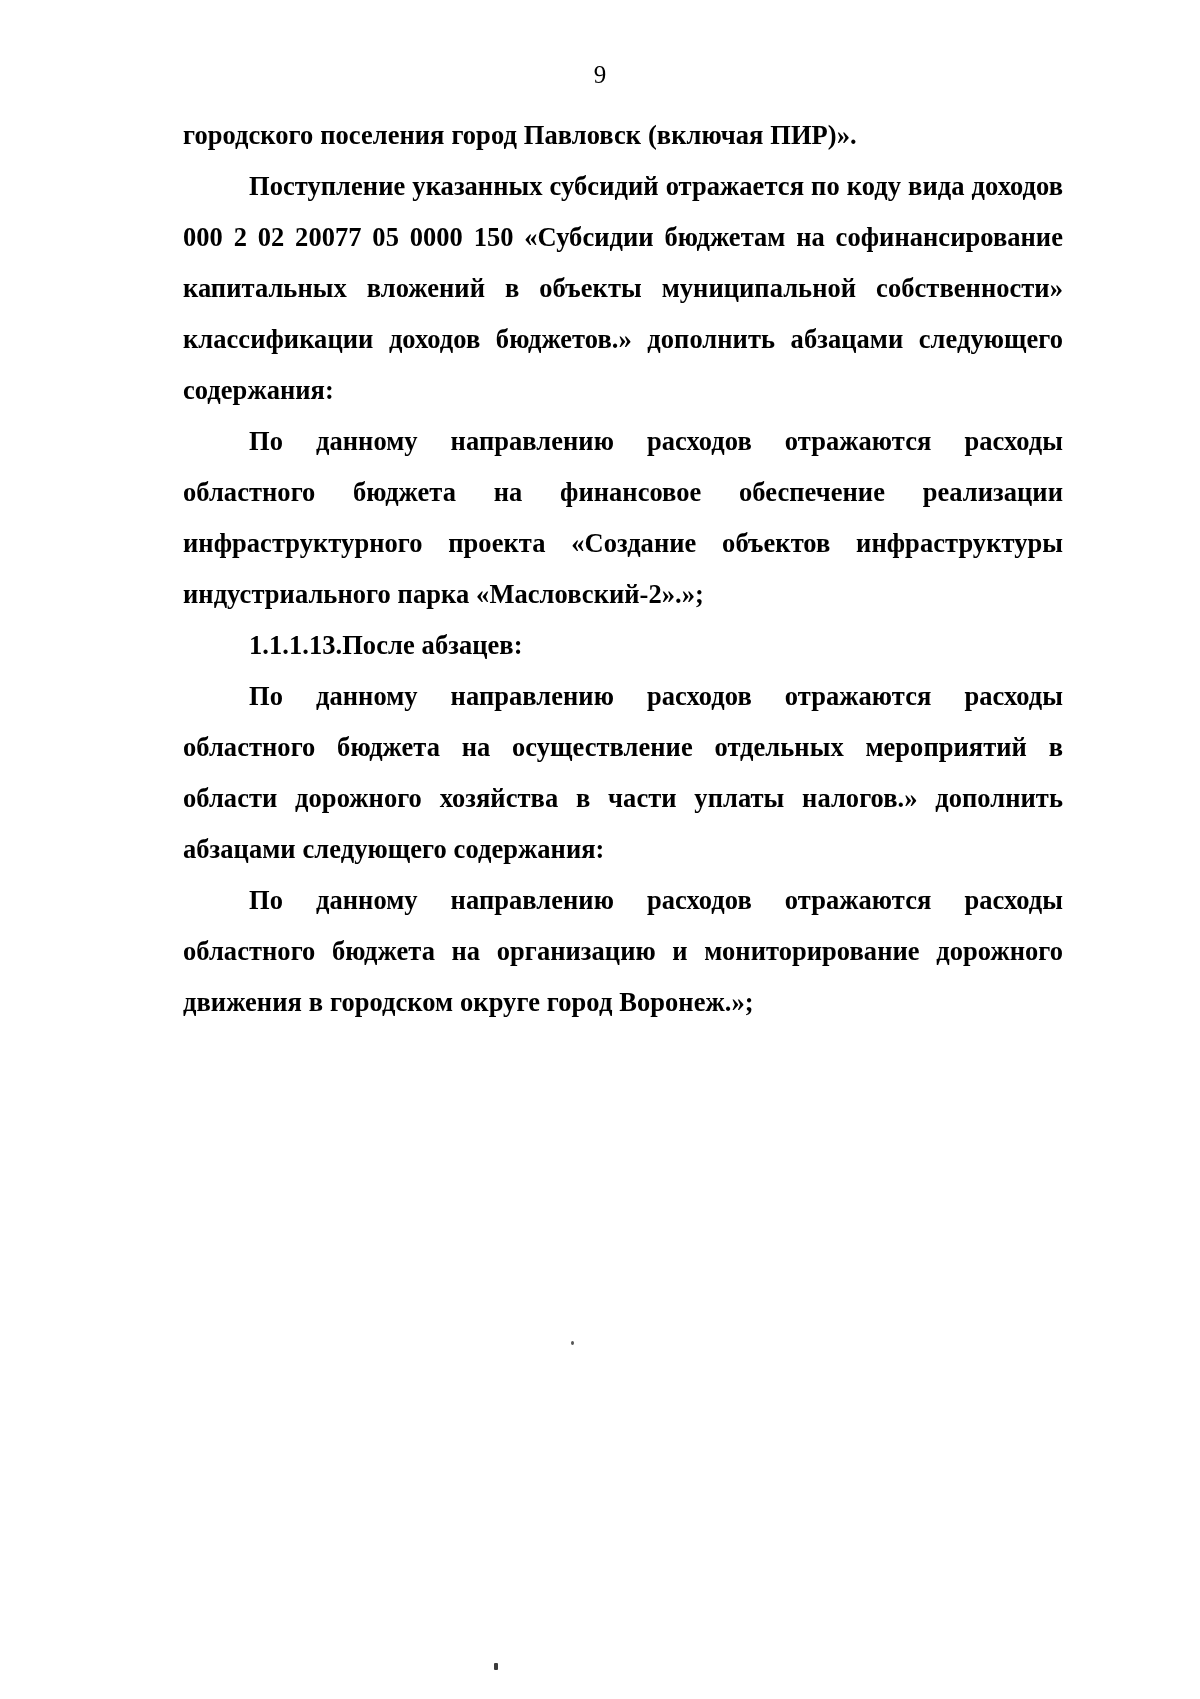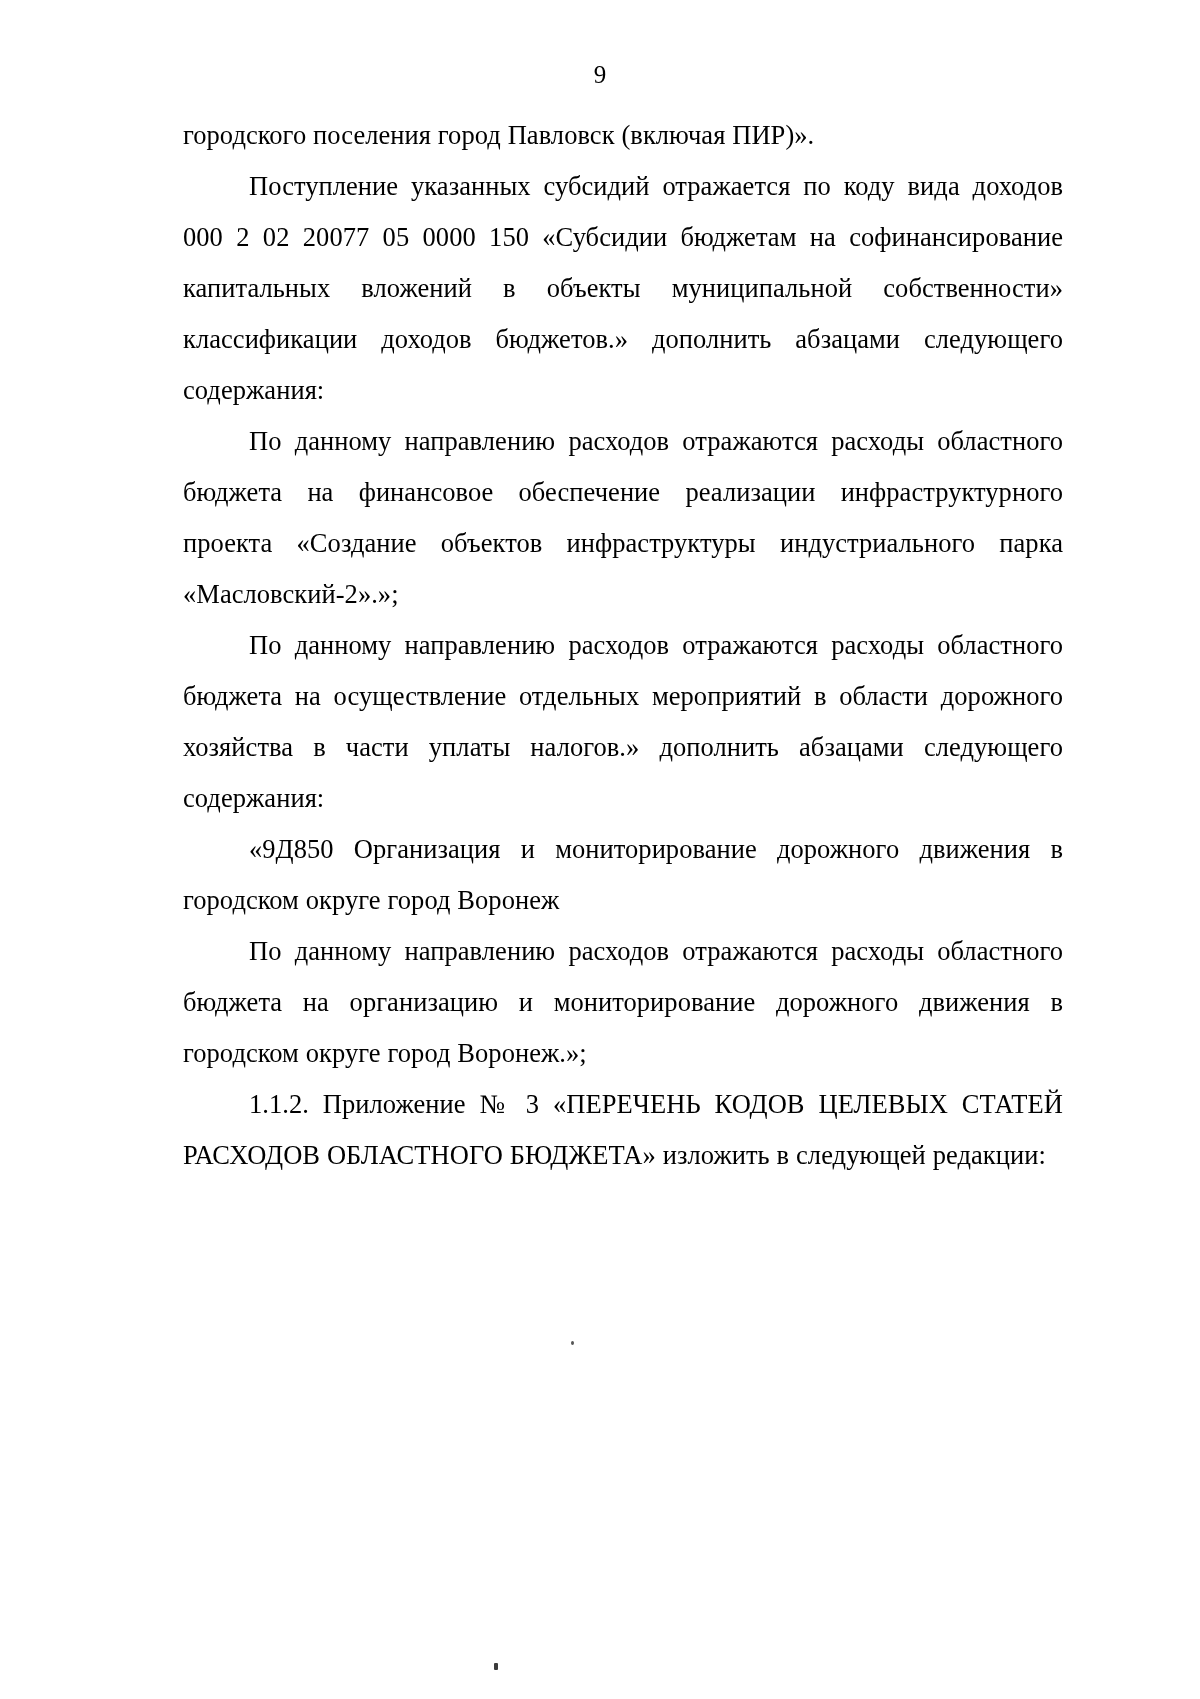--- a/index.html
+++ b/index.html
@@ -29,20 +29,21 @@
     text-align: center;
     font-size: 25px;
     line-height: 1;
     letter-spacing: 0.2px;
   }
   .body-block {
     position: absolute;
     left: 183px;
     top: 110px;
     width: 880px;
+    font-weight: bold;
   }
   p.para {
     margin: 0;
     font-size: 26.5px;
     line-height: 51px;
     text-align: justify;
     text-justify: inter-word;
     letter-spacing: 0.05px;
     word-spacing: 0.2px;
     -webkit-hyphens: none;
@@ -92,28 +93,27 @@
 
   <div class="body-block">
 
     <p class="para noindent nostretch">городского поселения город Павловск (включая ПИР)».</p>
 
     <p class="para indent nostretch">Поступление указанных субсидий отражается по коду вида доходов 000 2 02 20077 05 0000 150 «Субсидии бюджетам на софинансирование капитальных вложений в объекты муниципальной собственности» классификации доходов бюджетов.» дополнить абзацами следующего содержания:</p>
 
 
     <p class="para indent nostretch">По данному направлению расходов отражаются расходы областного бюджета на финансовое обеспечение реализации инфраструктурного проекта «Создание объектов инфраструктуры индустриального парка «Масловский-2».»;</p>
 
+    <p class="para indent nostretch">1.1.1.13.После абзацев:</p>
 
 
     <p class="para indent nostretch">По данному направлению расходов отражаются расходы областного бюджета на осуществление отдельных мероприятий в области дорожного хозяйства в части уплаты налогов.» дополнить абзацами следующего содержания:</p>
 
-    <p class="para indent nostretch">«9Д850 Организация и мониторирование дорожного движения в городском округе город Воронеж</p>
 
     <p class="para indent nostretch">По данному направлению расходов отражаются расходы областного бюджета на организацию и мониторирование дорожного движения в городском округе город Воронеж.»;</p>
 
-    <p class="para indent nostretch">1.1.2. Приложение № 3 «ПЕРЕЧЕНЬ КОДОВ ЦЕЛЕВЫХ СТАТЕЙ РАСХОДОВ ОБЛАСТНОГО БЮДЖЕТА» изложить в следующей редакции:</p>
 
   </div>
 
   <div class="scan-speck-2"></div>
   <div class="scan-speck"></div>
 
 </div>
 
 </body></html>

